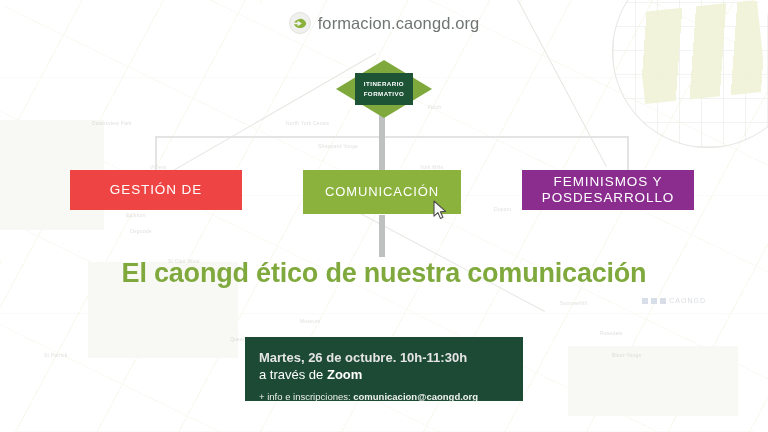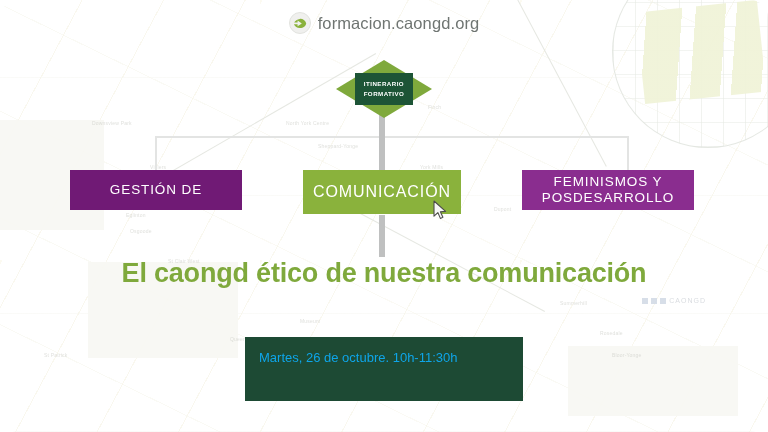--- a/index.html
+++ b/index.html
@@ -180,27 +180,27 @@
     display: flex;
     align-items: center;
     justify-content: center;
     text-align: center;
     color: #ffffff;
     line-height: 1.18;
     letter-spacing: .9px;
   }
   .cat-left {
     left: 70px; top: 170px; width: 172px; height: 40px;
-    background: #701a75;
+    background: #ef4444;
     font-size: 13.5px;
   }
   .cat-center {
     left: 303px; top: 170px; width: 158px; height: 44px;
     background: #8ab23c;
-    font-size: 16px;
+    font-size: 13px;
   }
   .cat-right {
     left: 522px; top: 170px; width: 172px; height: 40px;
     background: #8a2d8f;
     font-size: 13.5px;
   }
 
   
   .title {
     position: absolute;
@@ -226,23 +226,23 @@
     position: absolute;
     left: 245px;
     top: 337px;
     width: 278px;
     height: 64px;
     background: #1d4a34;
     padding: 12px 14px 0 14px;
     box-sizing: border-box;
   }
   .info-line1 {
-    color: #0ea5e9;
+    color: #e5e5e5;
     font-size: 13px;
-    font-weight: normal;
+    font-weight: bold;
     line-height: 1.34;
   }
   .info-line2 {
     color: #ffffff;
     font-size: 13px;
     line-height: 1.34;
   }
   .info-line2 b { font-weight: bold; }
   .info-line3 {
     margin-top: 7px;
@@ -343,20 +343,26 @@
     <div>
       <span>FEMINISMOS Y</span><br>
       <span>POSDESARROLLO</span>
     </div>
   </div>
 
   <div class="title">El caongd ético de nuestra comunicación</div>
 
   <div class="info">
     <div class="info-line1">Martes, 26 de octubre. 10h-11:30h</div>
+    <div class="info-line2">
+      <span>a través de </span><b>Zoom</b>
+    </div>
+    <div class="info-line3">
+      <span>+ info e inscripciones: </span><b>comunicacion@caongd.org</b>
+    </div>
   </div>
 
   <div class="cursor">
     <svg width="16" height="22" viewBox="0 0 16 22" aria-hidden="true">
       <path d="M1 1 L1 16.2 L4.9 12.6 L7.4 18.4 L9.9 17.3 L7.4 11.7 L12.6 11.4 Z" fill="#f7f7f7" stroke="#4d4d4d" stroke-width="1.1" stroke-linejoin="round"></path>
     </svg>
   </div>
 
 </div>
 

